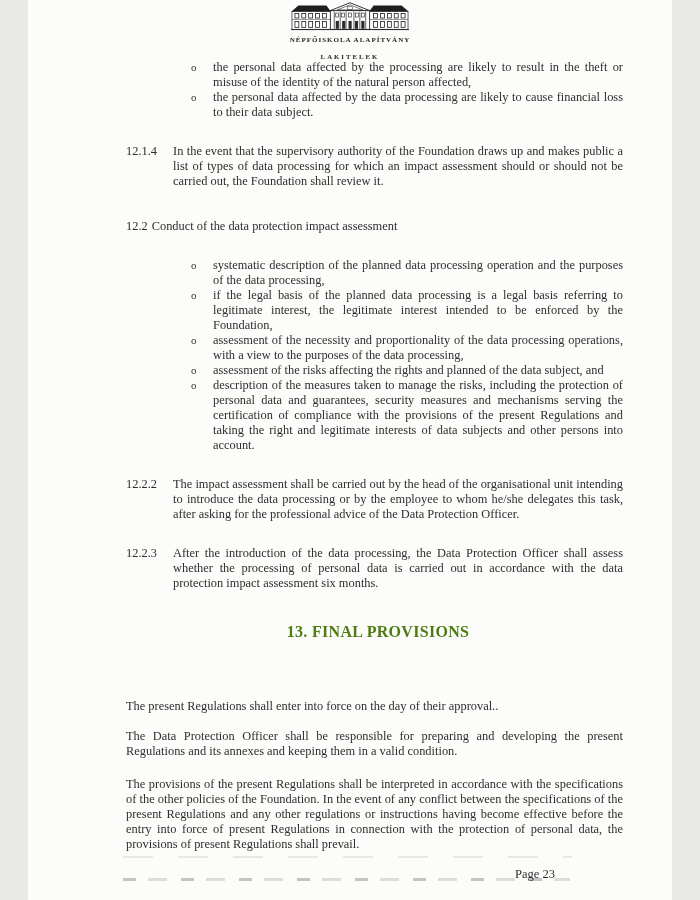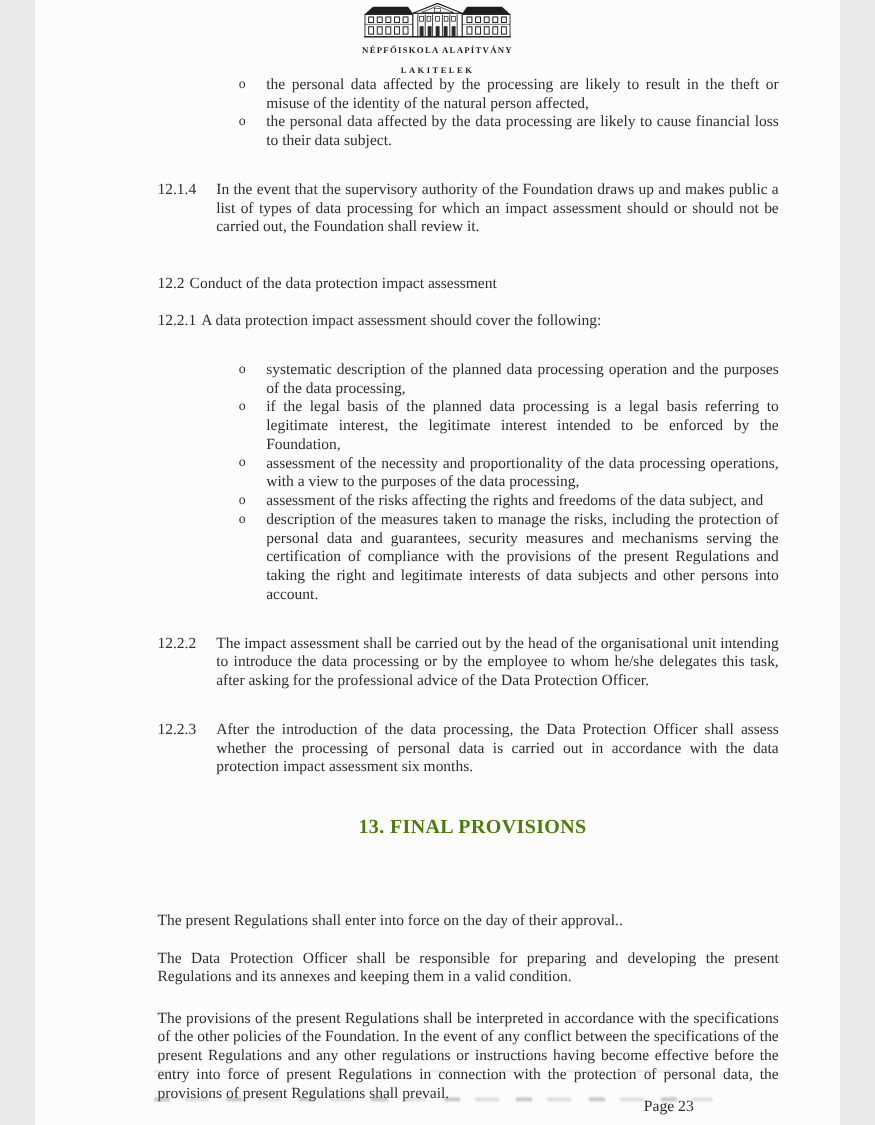--- a/index.html
+++ b/index.html
@@ -79,21 +79,21 @@
     position:absolute;left:95px;right:100px;top:856px;height:2px;
     background:repeating-linear-gradient(90deg, rgba(110,110,110,.14) 0 30px, transparent 30px 55px);
     filter:blur(.6px);
   }
   .bleed-line{
     position:absolute;left:95px;right:102px;top:878px;height:3px;
     background:repeating-linear-gradient(90deg, rgba(105,105,105,.38) 0 13px, transparent 13px 25px, rgba(125,125,125,.25) 25px 44px, transparent 44px 58px);
     filter:blur(.7px);
   }
   .pageno{
-    position:absolute;right:117px;bottom:7px;
+    position:absolute;right:117px;bottom:18px;
     font-size:12.5px;color:#2e2e2e;
   }
 </style>
 </head>
 <body>
 
 <div class="page">
 
   <header class="letterhead">
     <svg width="118" height="30" viewBox="0 0 120 30" aria-hidden="true">
@@ -176,40 +176,37 @@
 
     <div class="clause mt14">
       <span class="cnum">12.1.4</span>
       <div class="cbody">In the event that the supervisory authority of the Foundation draws up and makes public a list of types of data processing for which an impact assessment should or should not be carried out, the Foundation shall review it.</div>
     </div>
 
     <div class="subhead mt30">
       <span class="num">12.2</span><span>Conduct of the data protection impact assessment</span>
     </div>
 
-    <div class="subhead mt15">
-      <span class="num">12.2.1</span><span>A data protection impact assessment should cover the following:</span>
-    </div>
 
     <div class="olist mt14">
       <div class="orow">
         <span class="om">o</span>
         <div class="obody">systematic description of the planned data processing operation and the purposes of the data processing,</div>
       </div>
       <div class="orow">
         <span class="om">o</span>
         <div class="obody">if the legal basis of the planned data processing is a legal basis referring to legitimate interest, the legitimate interest intended to be enforced by the Foundation,</div>
       </div>
       <div class="orow">
         <span class="om">o</span>
         <div class="obody">assessment of the necessity and proportionality of the data processing operations, with a view to the purposes of the data processing,</div>
       </div>
       <div class="orow">
         <span class="om">o</span>
-        <div class="obody">assessment of the risks affecting the rights and freedoms of the data subject, and</div>
+        <div class="obody">assessment of the risks affecting the rights and planned of the data subject, and</div>
       </div>
       <div class="orow">
         <span class="om">o</span>
         <div class="obody">description of the measures taken to manage the risks, including the protection of personal data and guarantees, security measures and mechanisms serving the certification of compliance with the provisions of the present Regulations and taking the right and legitimate interests of data subjects and other persons into account.</div>
       </div>
     </div>
 
     <div class="clause mt14">
       <span class="cnum">12.2.2</span>
       <div class="cbody">The impact assessment shall be carried out by the head of the organisational unit intending to introduce the data processing or by the employee to whom he/she delegates this task, after asking for the professional advice of the Data Protection Officer.</div>

